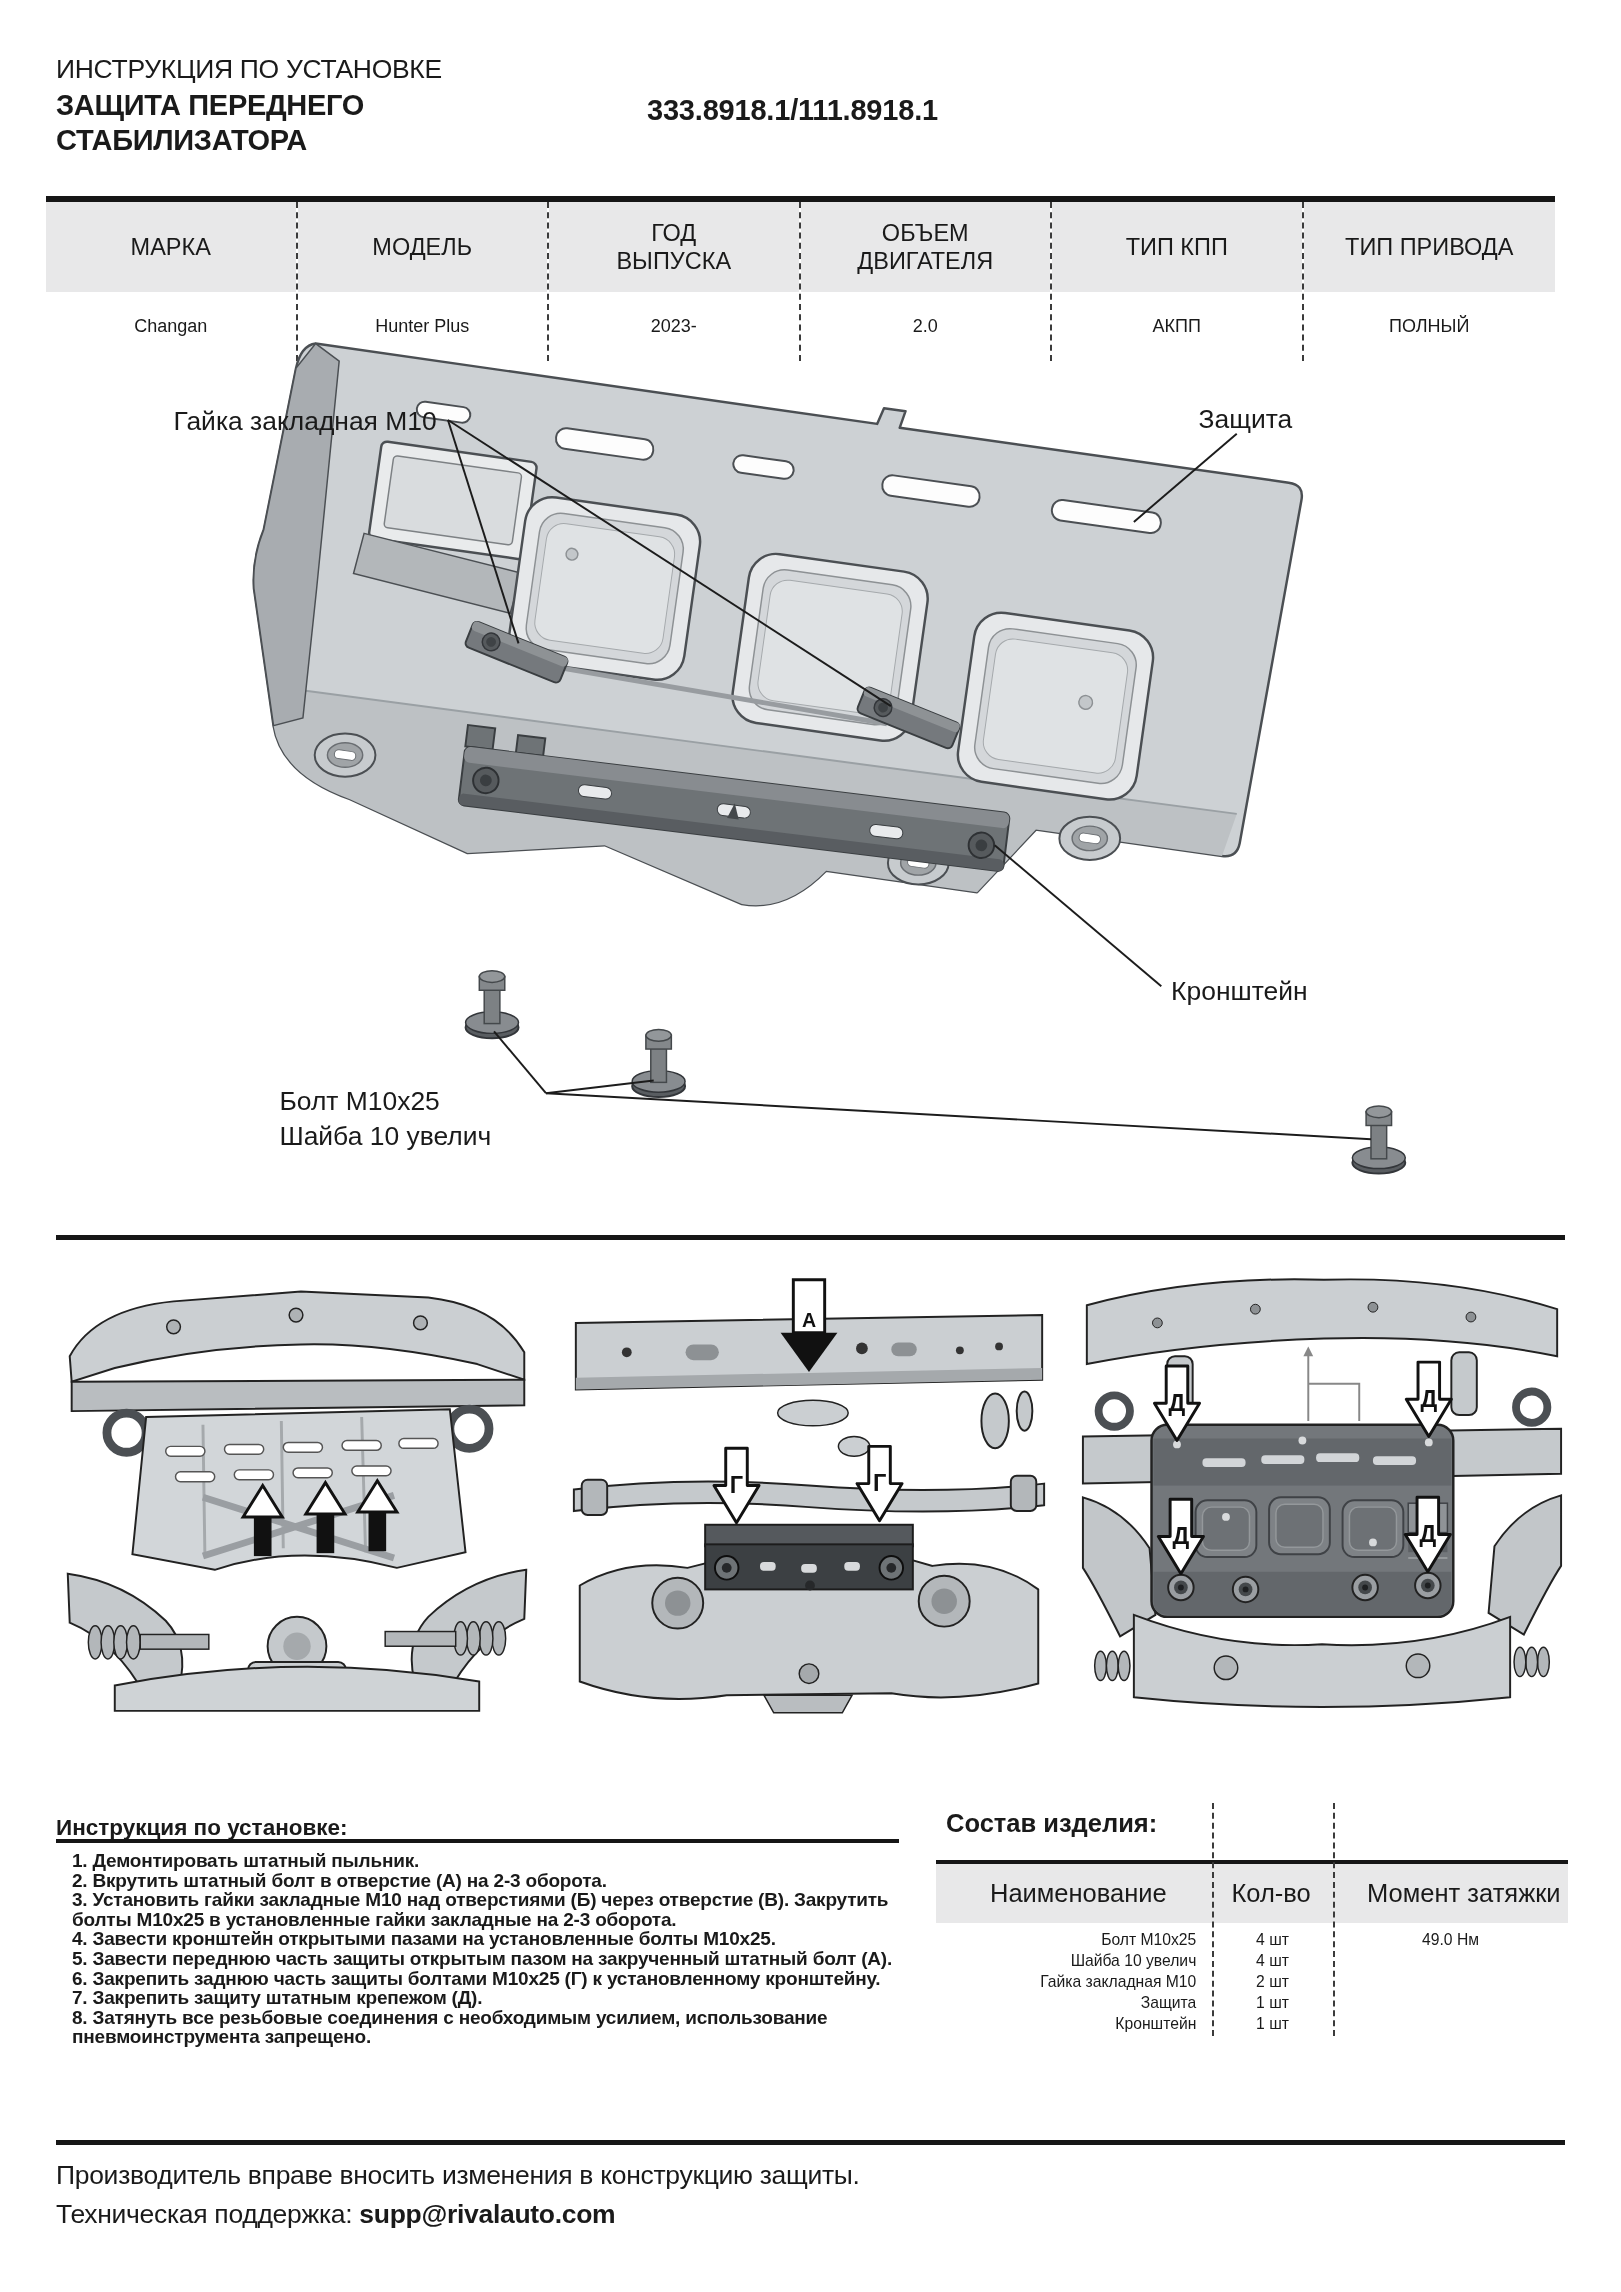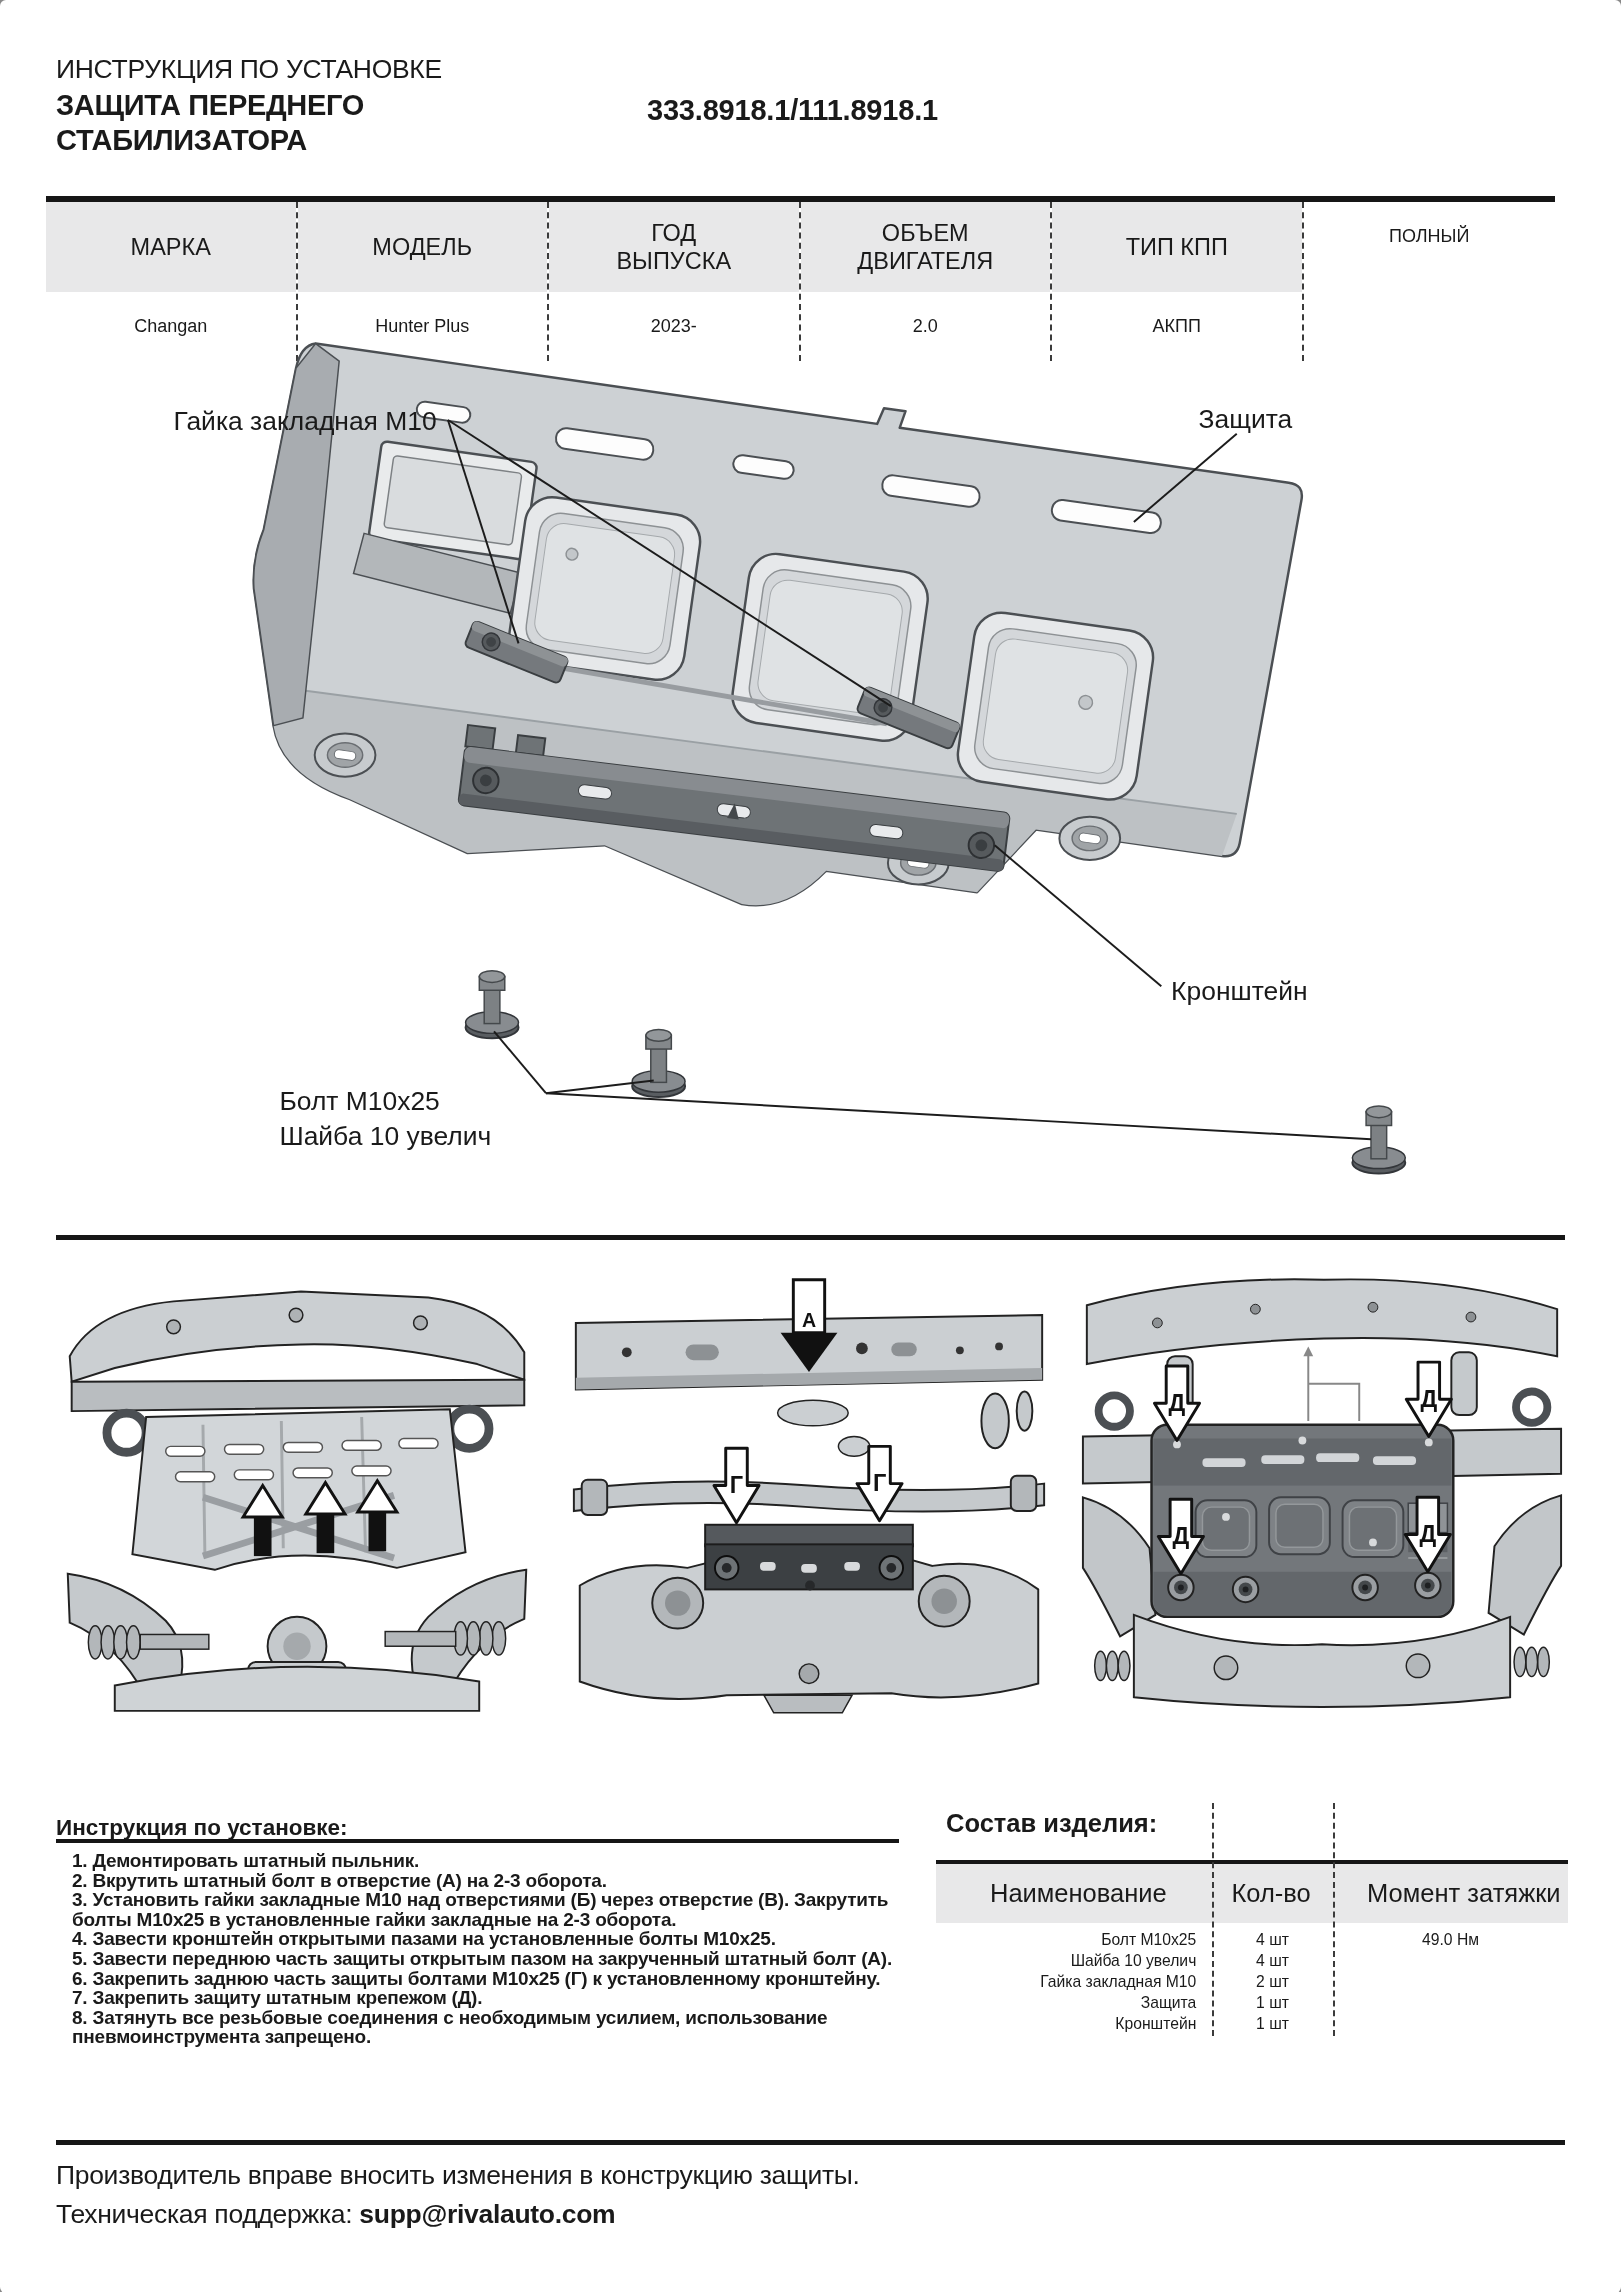--- a/index.html
+++ b/index.html
@@ -1,19 +1,19 @@
 <!DOCTYPE html>
 <html><head>
 <meta charset="utf-8">
 <style>
   html,body{margin:0;padding:0;background:#888;}
   .page{
     position:relative;width:1621px;height:2293px;background:#ffffff;
     font-family:"Liberation Sans","DejaVu Sans",sans-serif;color:#1a1a1a;
-    overflow:hidden;margin:0 auto;border-radius:6px;
+    overflow:hidden;margin:0 auto;
   }
   .abs{position:absolute;}
   
   .doc-type{left:56px;top:54px;font-size:26.5px;letter-spacing:-0.3px;}
   .prod-title{left:56px;top:88px;font-size:29px;font-weight:bold;line-height:35px;letter-spacing:-0.3px;}
   .part-number{left:647px;top:94px;font-size:29px;font-weight:bold;letter-spacing:-0.2px;}
   
   .vtable{left:46px;top:196px;width:1509px;border-top:6.9px solid #161616;display:flex;}
   .vcol{width:16.6667%;box-sizing:border-box;}
   .vcol:not(:last-child){border-right:2px dashed #3b3b3b;}
@@ -97,20 +97,24 @@
       <div class="vval">2.0</div>
     </div>
     <div class="vcol">
       <div class="vhead">
           <span>ТИП КПП</span>
           <span></span>
         </div>
       <div class="vval">АКПП</div>
     </div>
     <div class="vcol">
+      <div class="vhead">
+          <span>ТИП ПРИВОДА</span>
+          <span></span>
+        </div>
       <div class="vval">ПОЛНЫЙ</div>
     </div>
   </div>
 
   <svg class="abs diagram" viewBox="0 0 1540 960">
 
     <g>
       <path d="M 265,80 L 838,162 L 845,146 L 867,149 L 861,166 L 1258,222 Q 1274,224 1271,240 L 1208,590 Q 1205,605 1190,603 L 1000,576 L 940,640 L 786,618 Q 745,660 700,652 L 560,592 L 420,600 L 300,545 Q 230,520 222,470 L 202,330 Q 200,300 212,270 L 245,105 Q 250,82 265,80 Z" fill="#cdd1d4" stroke="#4b4f53" stroke-width="2.5" stroke-linejoin="round"></path>
       <path d="M 222,430 L 1205,560 L 1190,603 L 1000,576 L 940,640 L 786,618 Q 745,660 700,652 L 560,592 L 420,600 L 300,545 Q 230,520 222,470 Z" fill="#bdc1c4"></path>
       <path d="M 222,430 L 1205,560" fill="none" stroke="#9aa0a4" stroke-width="2"></path>

